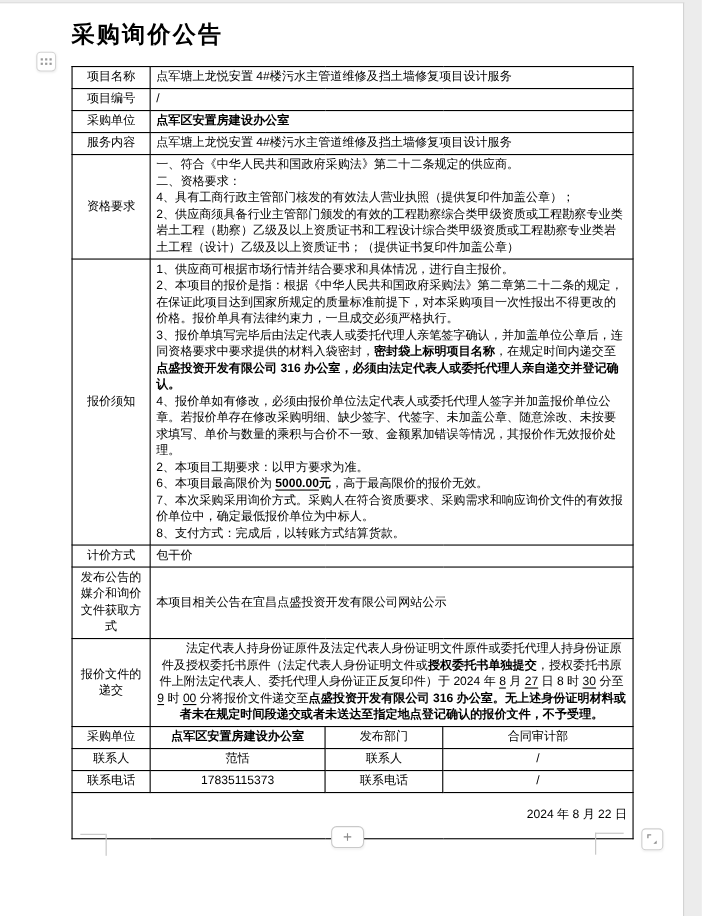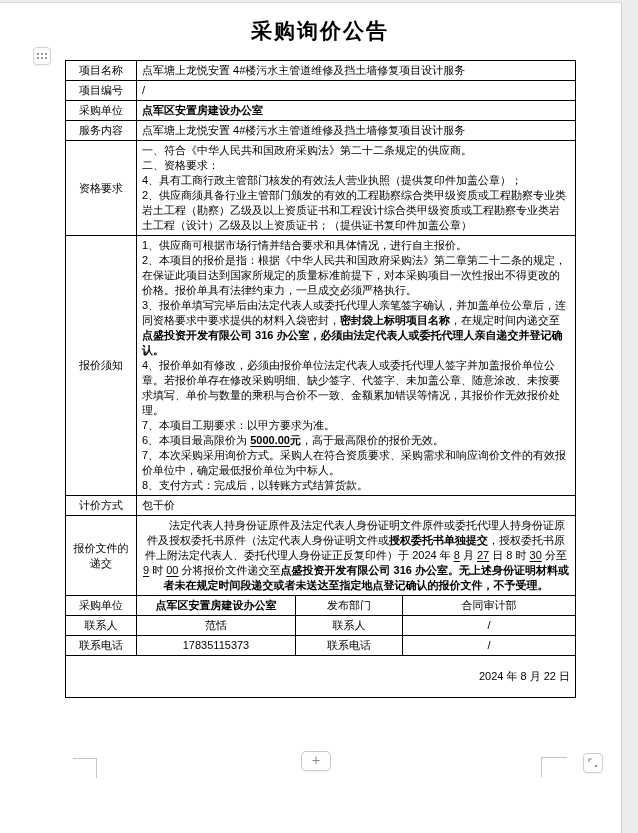--- a/index.html
+++ b/index.html
@@ -10,21 +10,21 @@
     color:#000;
   }
   .page{
     position:absolute;left:0;top:2px;width:621px;height:831px;
     background:#ffffff;
     border-top:1px solid #d9d9d9;
     border-right:1px solid #cfcfcf;
   }
   .doc-title{
     position:absolute;left:65px;top:14px;width:510px;
-    text-align:center;font-size:21px;font-weight:bold;letter-spacing:2px;
+    font-size:21px;font-weight:bold;letter-spacing:2px;
   }
   
   .handle-btn{
     position:absolute;left:33px;top:44px;width:18px;height:18px;
     background:#fff;border:1px solid #d4d4d4;border-radius:4px;
     box-shadow:0 1px 2px rgba(0,0,0,.06);
     display:flex;align-items:center;justify-content:center;cursor:pointer;box-sizing:border-box;
   }
   .dots{display:grid;grid-template-columns:repeat(3,2px);grid-template-rows:repeat(2,2px);gap:2px;}
   .dots i{width:2px;height:2px;background:#9a9a9a;display:block;}
@@ -129,30 +129,36 @@
             <div class="para"><span>2、供应商须具备行业主管部门颁发的有效的工程勘察综合类甲级资质或工程勘察专业类岩土工程（勘察）乙级及以上资质证书和工程设计综合类甲级资质或工程勘察专业类岩土工程（设计）乙级及以上资质证书；（提供证书复印件加盖公章）</span></div>
           </td>
         </tr>
         <tr data-row="quotation-notes">
           <td class="label">报价须知</td>
           <td colspan="3">
             <div class="para"><span>1、供应商可根据市场行情并结合要求和具体情况，进行自主报价。</span></div>
             <div class="para"><span>2、本项目的报价是指：根据《中华人民共和国政府采购法》第二章第二十二条的规定，在保证此项目达到国家所规定的质量标准前提下，对本采购项目一次性报出不得更改的价格。报价单具有法律约束力，一旦成交必须严格执行。</span></div>
             <div class="para"><span>3、报价单填写完毕后由法定代表人或委托代理人亲笔签字确认，并加盖单位公章后，连同资格要求中要求提供的材料入袋密封，</span><span class="b">密封袋上标明项目名称</span><span>，在规定时间内递交至</span><span class="b">点盛投资开发有限公司 316 办公室，必须由法定代表人或委托代理人亲自递交并登记确认。</span></div>
             <div class="para"><span>4、报价单如有修改，必须由报价单位法定代表人或委托代理人签字并加盖报价单位公章。若报价单存在修改采购明细、缺少签字、代签字、未加盖公章、随意涂改、未按要求填写、单价与数量的乘积与合价不一致、金额累加错误等情况，其报价作无效报价处理。</span></div>
-            <div class="para"><span>7、本项目工期要求：以甲方要求为准。</span></div>
+            <div class="para"><span>2、本项目工期要求：以甲方要求为准。</span></div>
             <div class="para"><span>6、本项目最高限价为 </span><span class="b u">5000.00</span><span class="b">元</span><span>，高于最高限价的报价无效。</span></div>
             <div class="para"><span>7、本次采购采用询价方式。采购人在符合资质要求、采购需求和响应询价文件的有效报价单位中，确定最低报价单位为中标人。</span></div>
             <div class="para"><span>8、支付方式：完成后，以转账方式结算货款。</span></div>
           </td>
         </tr>
         <tr data-row="pricing">
           <td class="label">计价方式</td>
           <td colspan="3">
             <div class="para"><span>包干价</span></div>
+          </td>
+        </tr>
+        <tr data-row="media">
+          <td class="label">发布公告的媒介和询价文件获取方式</td>
+          <td colspan="3">
+            <div class="para"><span>本项目相关公告在宜昌点盛投资开发有限公司网站公示</span></div>
           </td>
         </tr>
         <tr data-row="submission">
           <td class="label">报价文件的递交</td>
           <td colspan="3">
             <div class="para indent"><span>法定代表人持身份证原件及法定代表人身份证明文件原件或委托代理人持身份证原件及授权委托书原件（法定代表人身份证明文件或</span><span class="b">授权委托书单独提交</span><span>，授权委托书原件上附法定代表人、委托代理人身份证正反复印件）于 2024 年 </span><span class="u">8</span><span> 月 </span><span class="u">27</span><span> 日 8 时 </span><span class="u">30</span><span> 分至 </span><span class="u">9</span><span> 时 </span><span class="u">00</span><span> 分将报价文件递交至</span><span class="b">点盛投资开发有限公司 316 办公室。无上述身份证明材料或者未在规定时间段递交或者未送达至指定地点登记确认的报价文件，不予受理。</span></div>
           </td>
         </tr>
         <tr data-row="unit-row">
           <td class="center">采购单位</td>

